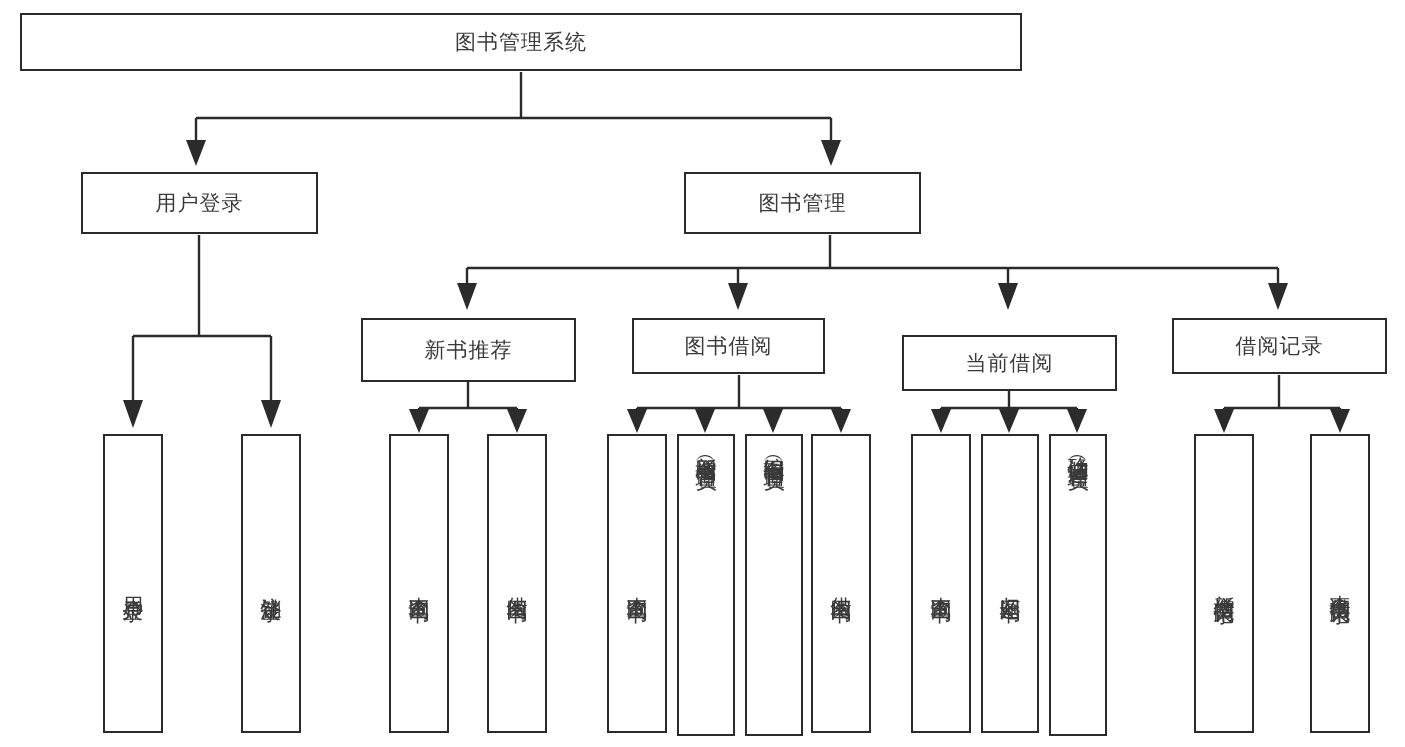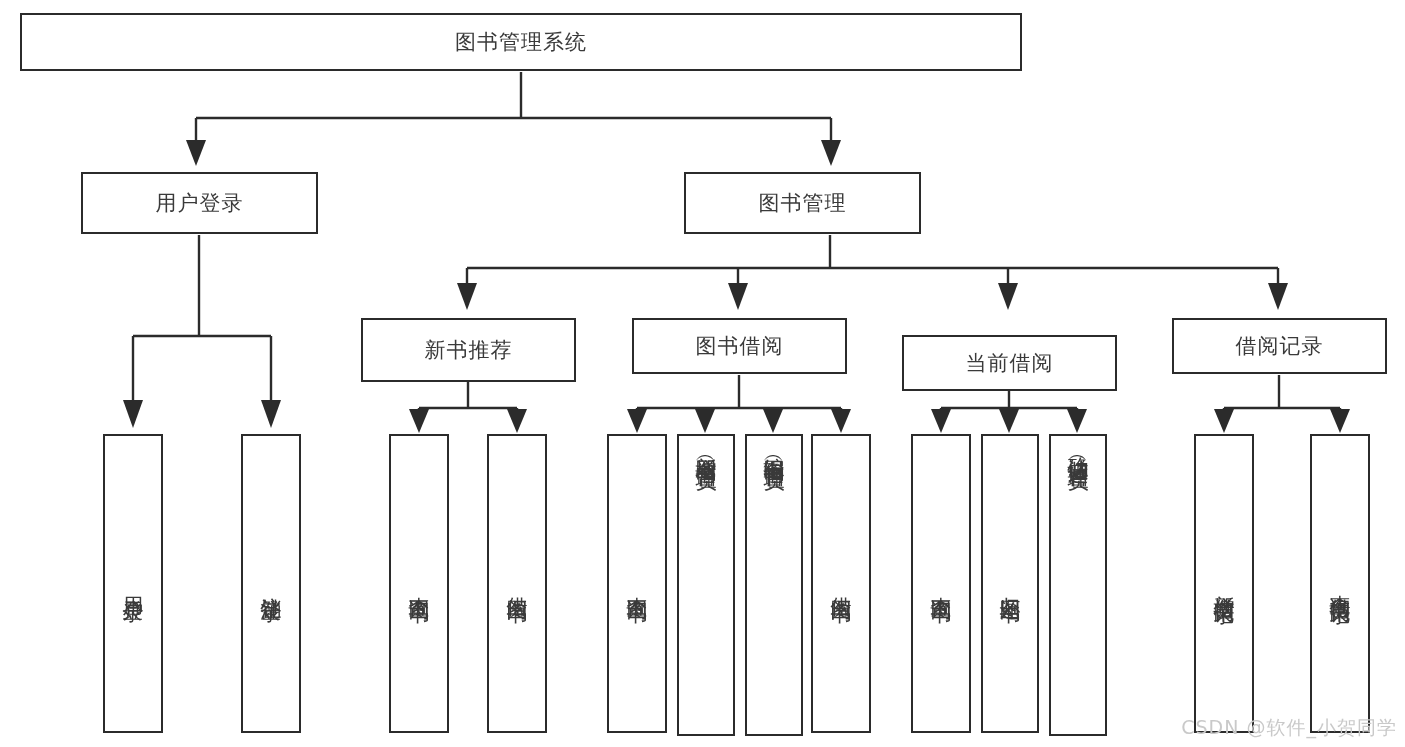--- a/index.html
+++ b/index.html
@@ -110,21 +110,21 @@
   <div class="node-box horiz" style="left:81px;top:172px;width:237px;height:62px;">
     <span>用户登录</span>
   </div>
   <div class="node-box horiz" style="left:684px;top:172px;width:237px;height:62px;">
     <span>图书管理</span>
   </div>
 
   <div class="node-box horiz" style="left:361px;top:318px;width:215px;height:64px;">
     <span>新书推荐</span>
   </div>
-  <div class="node-box horiz" style="left:632px;top:318px;width:215px;height:56px;">
+  <div class="node-box horiz" style="left:632px;top:318px;width:193px;height:56px;">
     <span>图书借阅</span>
   </div>
   <div class="node-box horiz" style="left:902px;top:335px;width:215px;height:56px;">
     <span>当前借阅</span>
   </div>
   <div class="node-box horiz" style="left:1172px;top:318px;width:215px;height:56px;">
     <span>借阅记录</span>
   </div>
 
   <div class="node-box vert" style="left:103px;top:434px;width:60px;height:299px;">
@@ -164,14 +164,13 @@
     <span>确认归还（管理员）</span>
   </div>
 
   <div class="node-box vert" style="left:1194px;top:434px;width:60px;height:299px;">
     <span>新增借阅记录</span>
   </div>
   <div class="node-box vert" style="left:1310px;top:434px;width:60px;height:299px;">
     <span>查询借阅记录</span>
   </div>
 
-  <div class="watermark">CSDN @软件_小贺同学</div>
 </div>
 
 </body></html>

